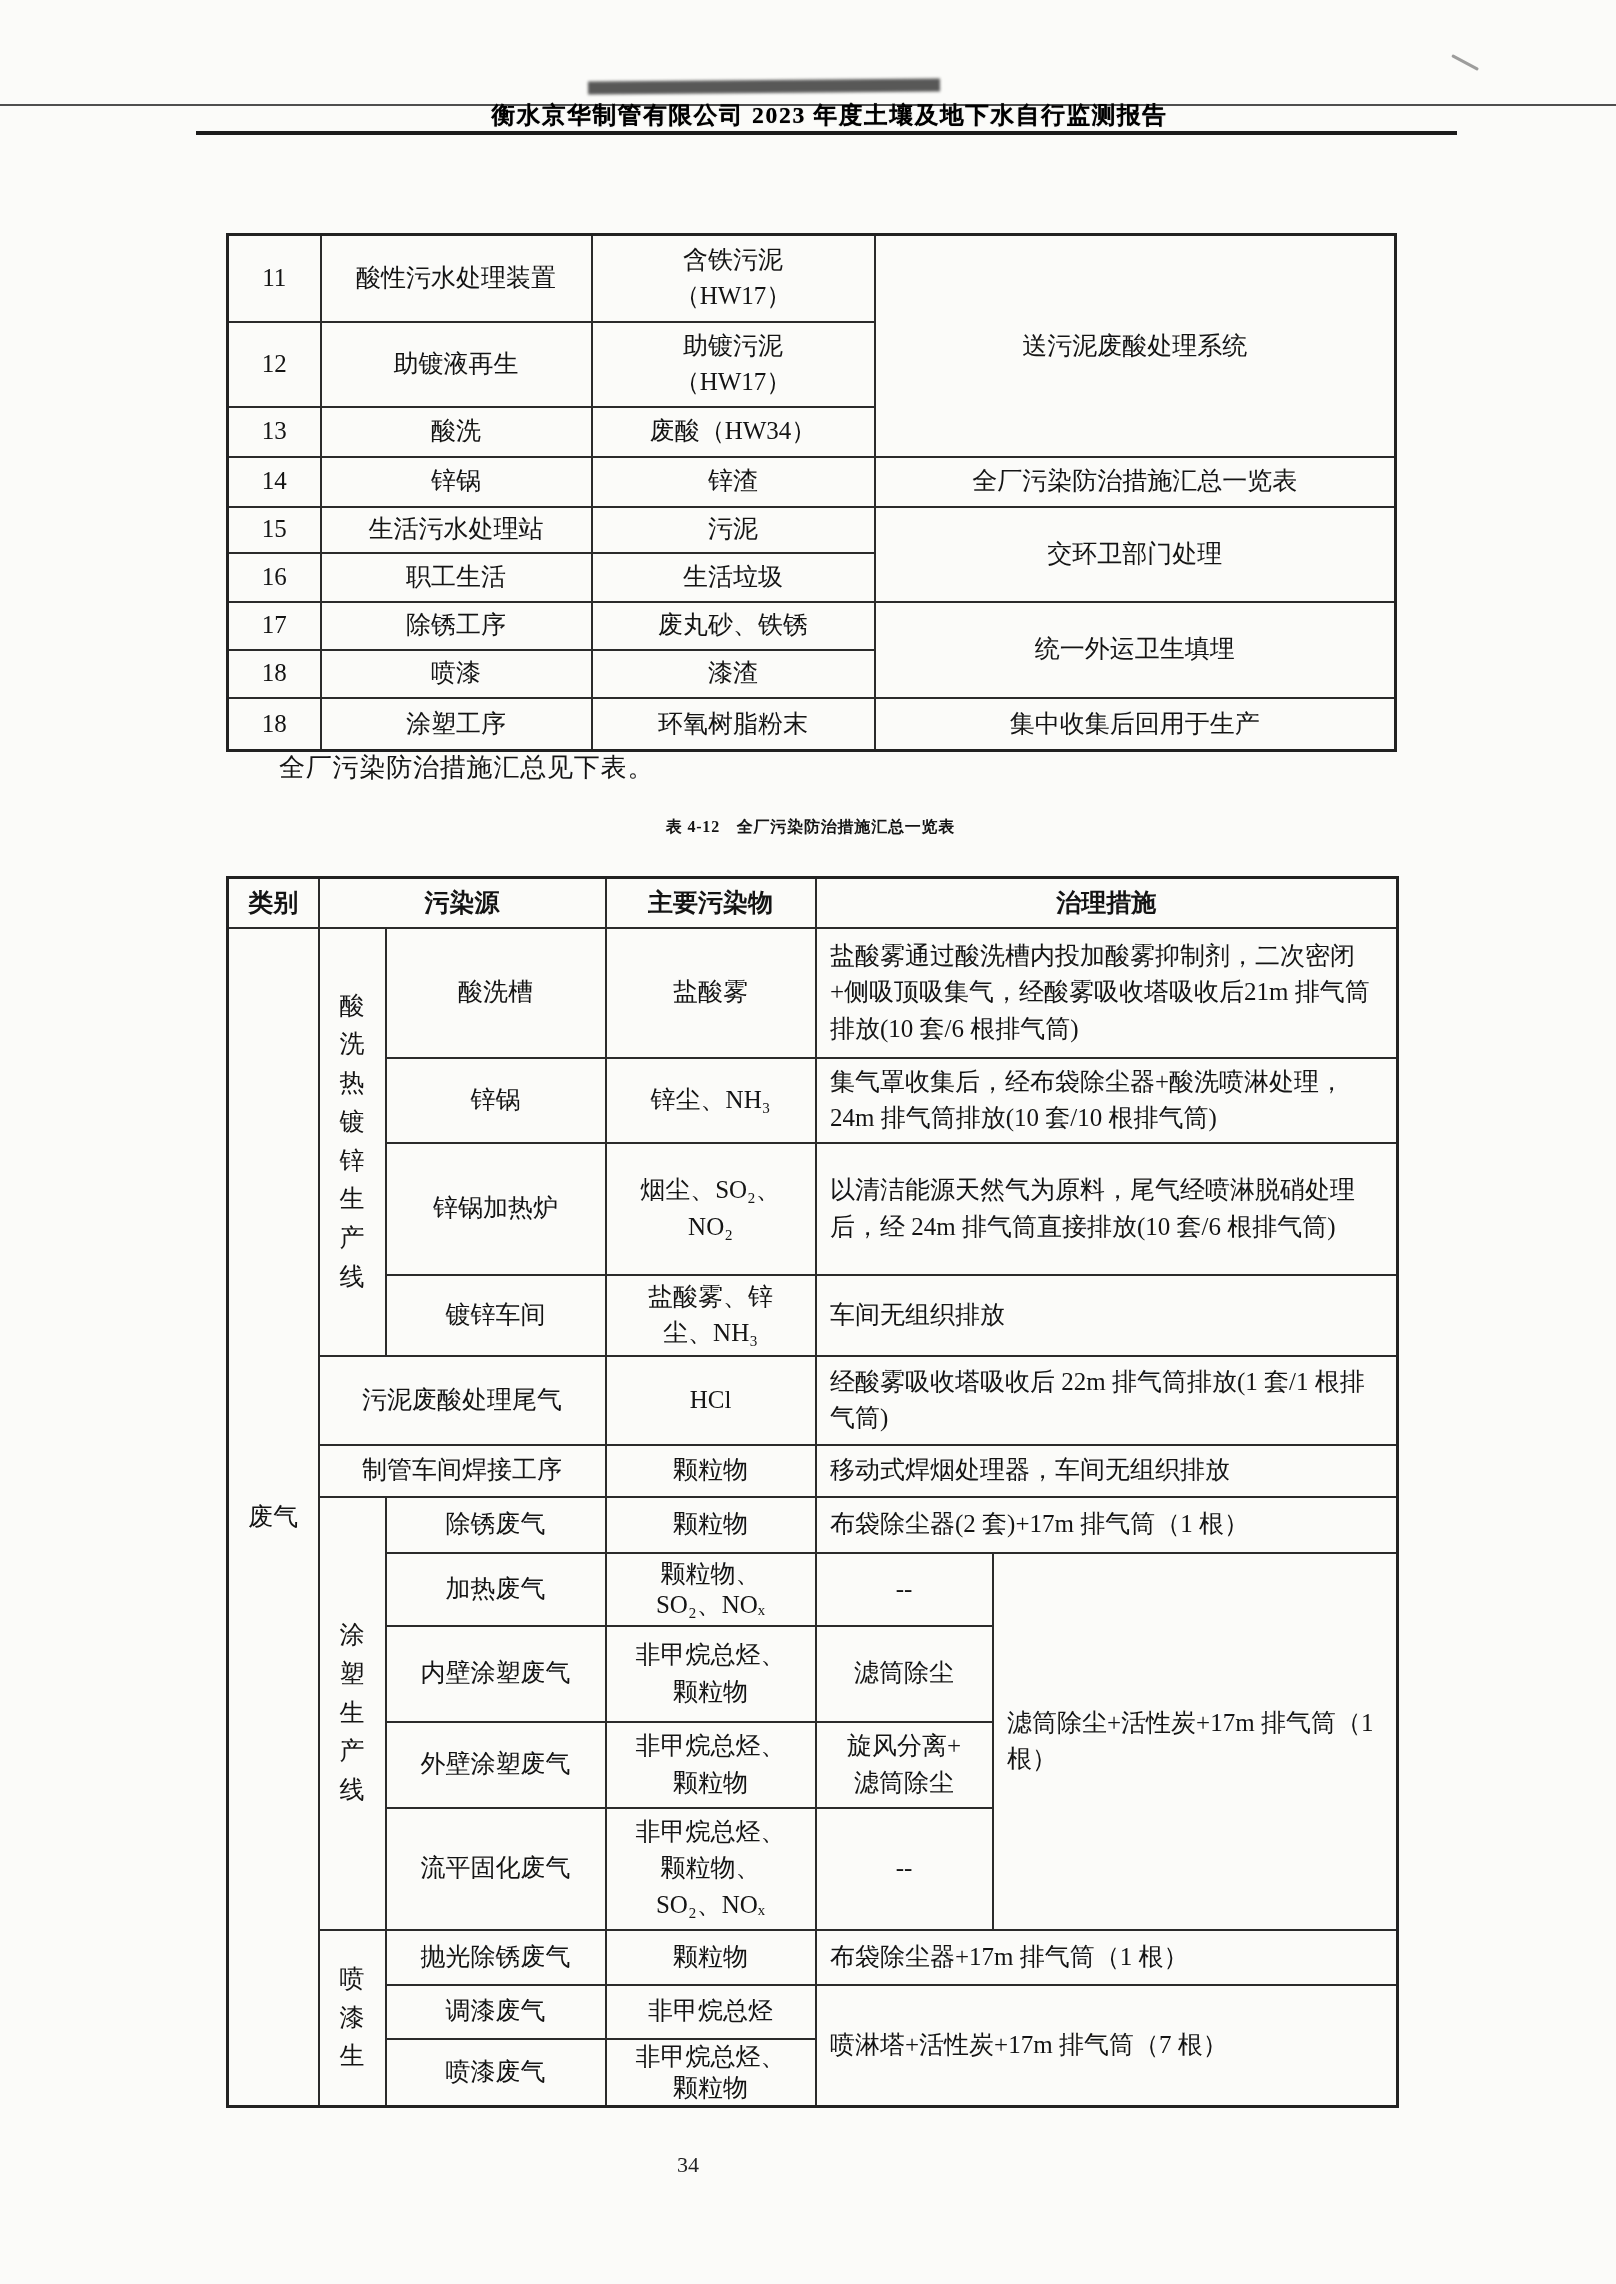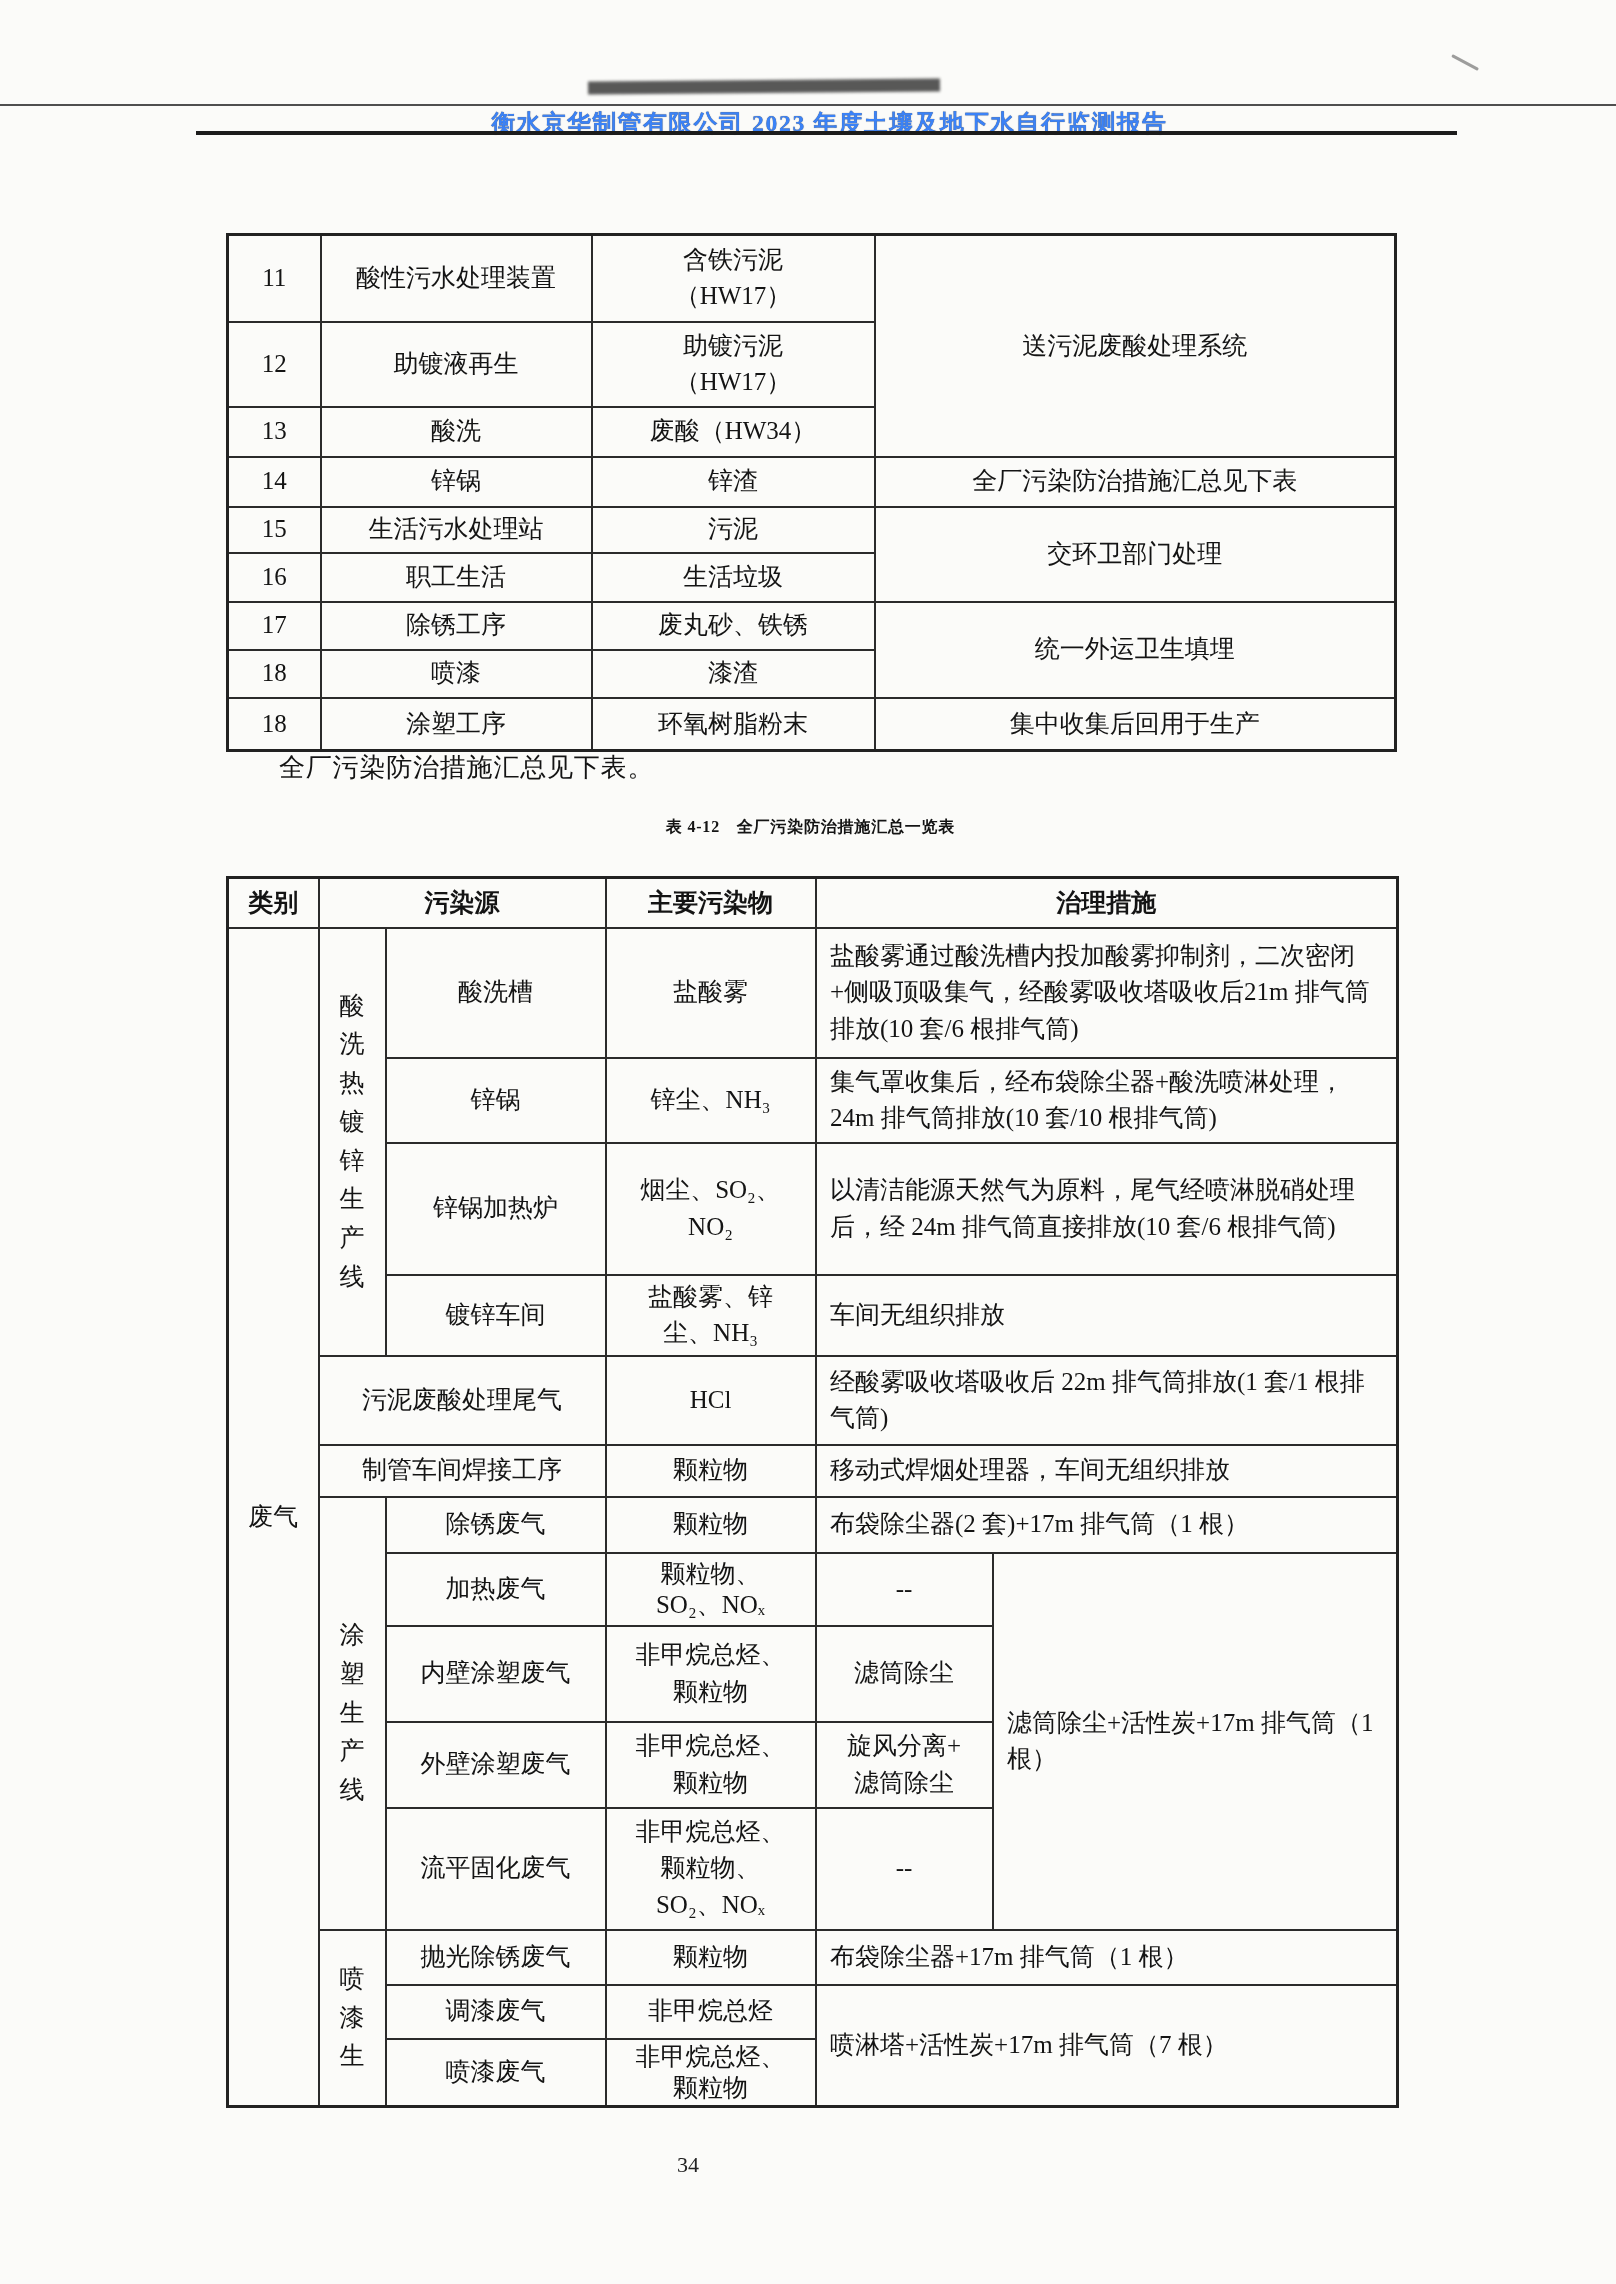--- a/index.html
+++ b/index.html
@@ -7,22 +7,22 @@
     width:1616px;height:2284px;
     background:#fbfbf9;
     font-family:"Liberation Serif","DejaVu Serif",serif;
     color:#141414;
     position:relative;
     overflow:hidden;
   }
   .rule-thin{position:absolute;left:0;top:104px;width:1616px;height:1.7px;background:#4f4f4f;}
   .rule-thick{position:absolute;left:196px;top:131px;width:1261px;height:4.2px;background:#1c1c1c;}
   .doc-title{
-    position:absolute;left:55px;top:107px;width:1549px;
-    text-align:center;font-size:23.6px;font-weight:bold;letter-spacing:1.7px;color:#3b82f6;
+    position:absolute;left:55px;top:99px;width:1549px;
+    text-align:center;font-size:23.6px;font-weight:bold;letter-spacing:1.7px;color:#000000;
     text-shadow:0 0 0.8px #444;
   }
   .smudge{position:absolute;left:588px;top:80px;width:352px;height:12.6px;background:#1a1a1a;opacity:.72;filter:blur(1.7px);transform:rotate(-.5deg);}
   .tick{position:absolute;left:1450px;top:61px;width:30px;height:3.4px;background:#6a6a6a;transform:rotate(28deg);opacity:.65;border-radius:1.7px;}
 
   table{border-collapse:collapse;table-layout:fixed;width:100%;}
   td{
     border:2.5px solid #2b2b2b;
     text-align:center;vertical-align:middle;
     font-size:25px;line-height:1.45;
@@ -79,21 +79,21 @@
         </tr>
         <tr style="height:50px">
           <td>13</td>
           <td>酸洗</td>
           <td>废酸（HW34）</td>
         </tr>
         <tr style="height:50px">
           <td>14</td>
           <td>锌锅</td>
           <td>锌渣</td>
-          <td>全厂污染防治措施汇总见下表</td>
+          <td>全厂污染防治措施汇总一览表</td>
         </tr>
         <tr style="height:46px">
           <td>15</td>
           <td>生活污水处理站</td>
           <td>污泥</td>
           <td rowspan="2">交环卫部门处理</td>
         </tr>
         <tr style="height:49px">
           <td>16</td>
           <td>职工生活</td>

